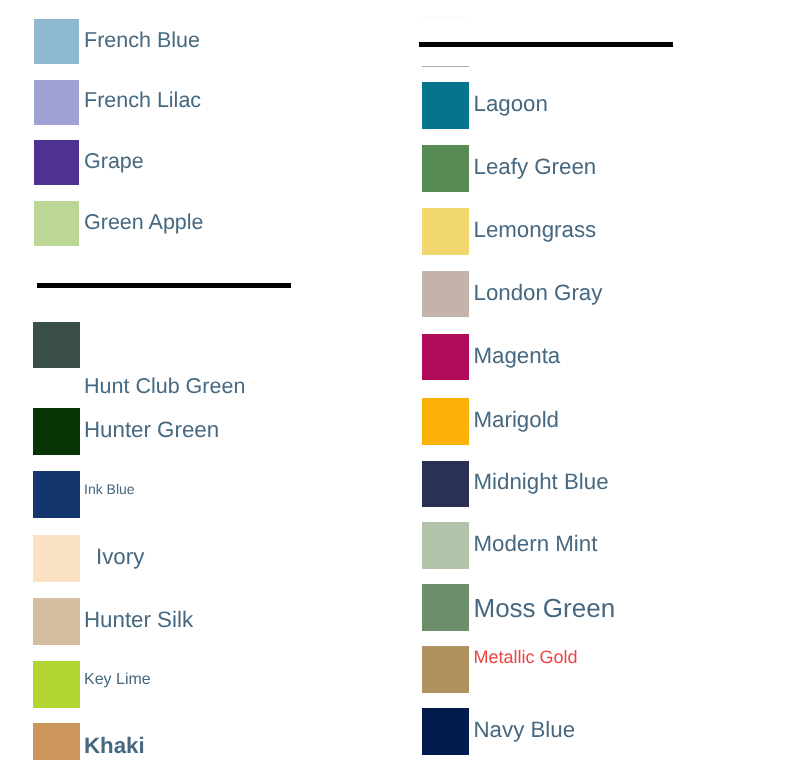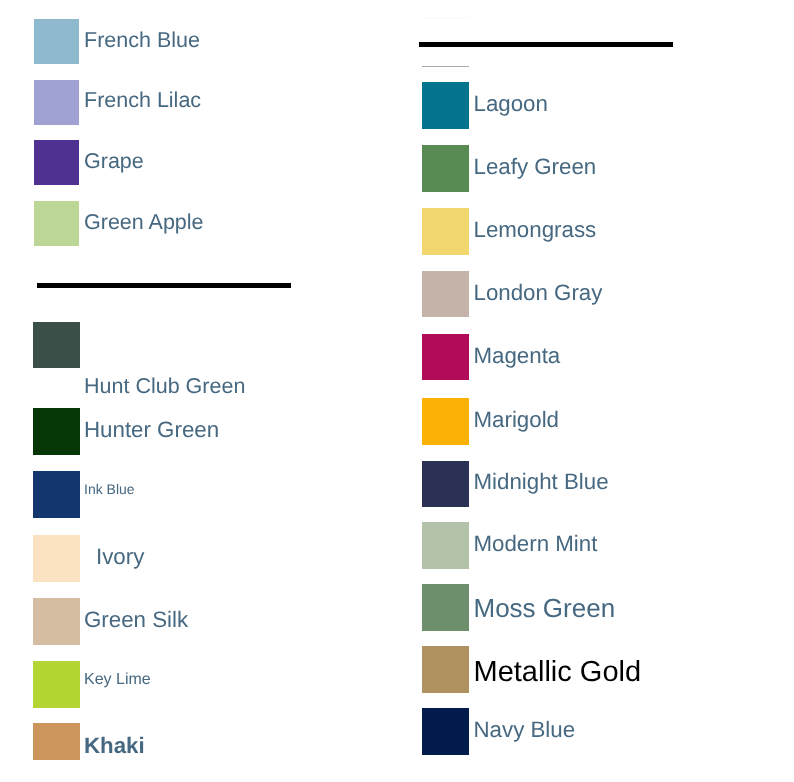--- a/index.html
+++ b/index.html
@@ -89,21 +89,21 @@
         <div class="swatch-row" style="top: 471.4px;">
           <div class="color-chip" style="left: 33px; width: 46.7px; height: 46.7px; background: rgb(20, 54, 110);"></div>
           <div class="color-name" style="left: 84px; font-size: 14px; top: 10.7725px;">Ink Blue</div>
         </div>
         <div class="swatch-row" style="top: 535.2px;">
           <div class="color-chip" style="left: 33px; width: 46.7px; height: 46.7px; background: rgb(251, 226, 195);"></div>
           <div class="color-name" style="left: 84px; font-size: 22.3px; top: 10.7725px; margin-left: 12px;">Ivory</div>
         </div>
         <div class="swatch-row" style="top: 598.3px;">
           <div class="color-chip" style="left: 33px; width: 46.7px; height: 46.7px; background: rgb(213, 189, 162);"></div>
-          <div class="color-name" style="left: 84px; font-size: 22.3px; top: 10.7725px;">Green Silk</div>
+          <div class="color-name" style="left: 84px; font-size: 22.3px; top: 10.7725px;">Hunter Silk</div>
         </div>
         <div class="swatch-row" style="top: 661.1px;">
           <div class="color-chip" style="left: 33px; width: 46.7px; height: 46.7px; background: rgb(180, 214, 52);"></div>
           <div class="color-name" style="left: 84px; font-size: 16px; top: 10.7725px;">Key Lime</div>
         </div>
         <div class="swatch-row" style="top: 723.2px;">
           <div class="color-chip" style="left: 33px; width: 46.7px; height: 37px; background: rgb(204, 149, 92);"></div>
           <div class="color-name" style="left: 84px; font-size: 22.3px; top: 12.1725px; font-weight: bold;">Khaki</div>
         </div>
       </div>
@@ -144,21 +144,21 @@
         <div class="swatch-row" style="top: 522.3px;">
           <div class="color-chip" style="left: 422px; width: 46.7px; height: 46.7px; background: rgb(179, 195, 169);"></div>
           <div class="color-name" style="left: 473.5px; font-size: 22.3px; top: 10.9725px;">Modern Mint</div>
         </div>
         <div class="swatch-row" style="top: 584.3px;">
           <div class="color-chip" style="left: 422px; width: 46.7px; height: 46.7px; background: rgb(110, 143, 108);"></div>
           <div class="color-name" style="left: 473.5px; font-size: 26px; top: 10.9725px;">Moss Green</div>
         </div>
         <div class="swatch-row" style="top: 646.3px;">
           <div class="color-chip" style="left: 422px; width: 46.7px; height: 46.7px; background: rgb(176, 145, 96);"></div>
-          <div class="color-name" style="left: 473.5px; font-size: 29px; top: 12px; color: #000000;">Metallic Gold</div>
+          <div class="color-name" style="left: 473.5px; font-size: 18px; top: 2px; color: #ef4444;">Metallic Gold</div>
         </div>
         <div class="swatch-row" style="top: 708.3px;">
           <div class="color-chip" style="left: 422px; width: 46.7px; height: 46.7px; background: rgb(1, 28, 76);"></div>
           <div class="color-name" style="left: 473.5px; font-size: 22.3px; top: 10.9725px;">Navy Blue</div>
         </div>
       </div>
     </div>
   </div>
 
 </body></html>

